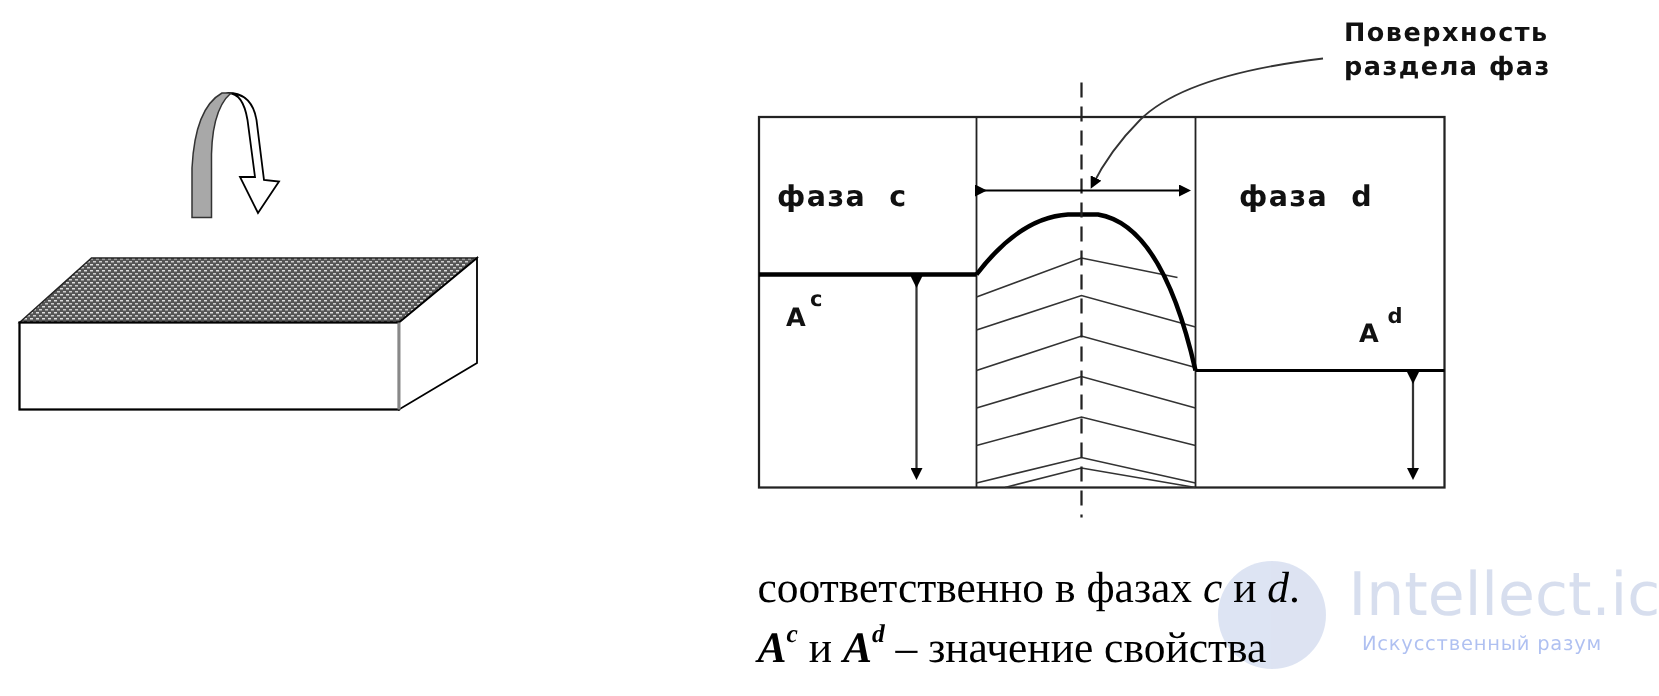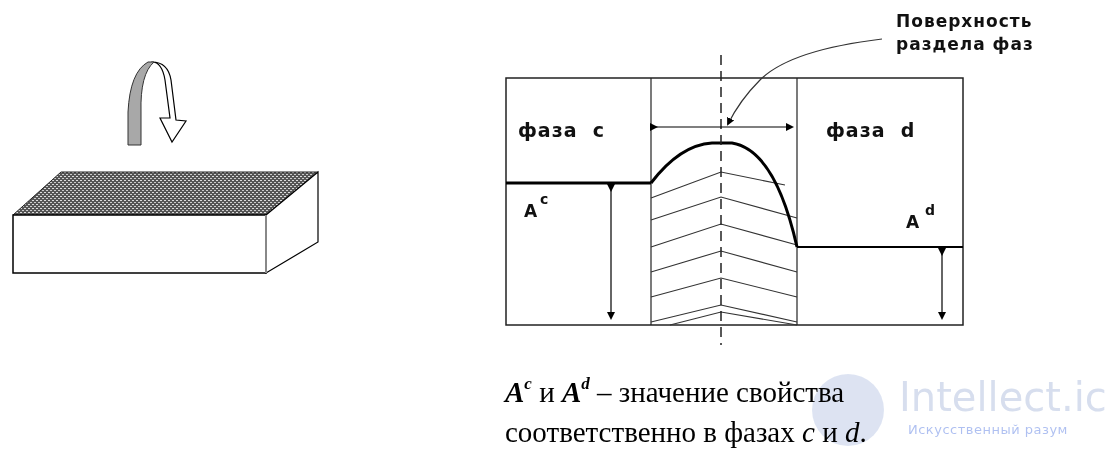--- a/index.html
+++ b/index.html
@@ -85,15 +85,15 @@
   </g>
 </svg>
 
 <div class="watermark">
   <div class="wm-circle"></div>
   <div class="wm-text">Intellect.icu</div>
   <div class="wm-sub">Искусственный разум</div>
 </div>
 
 <div class="caption">
+  <div><span>соответственно в фазах </span><i>c</i><span> и </span><i>d</i><span>.</span></div>
   <div><b>A</b><sup><b>c</b></sup><span> и </span><b>A</b><sup><b>d</b></sup><span> – значение свойства</span></div>
-  <div><span>соответственно в фазах </span><i>c</i><span> и </span><i>d</i><span>.</span></div>
 </div>
 
 </body></html>

